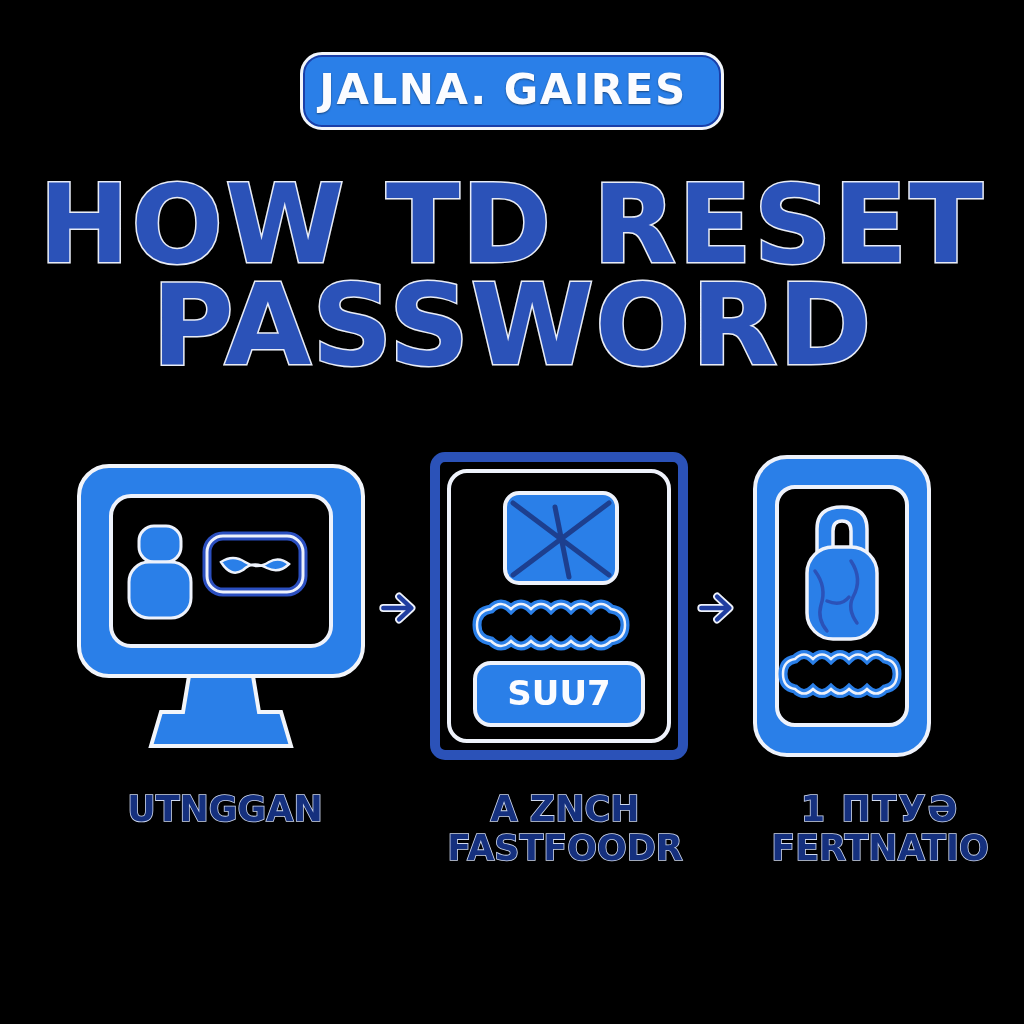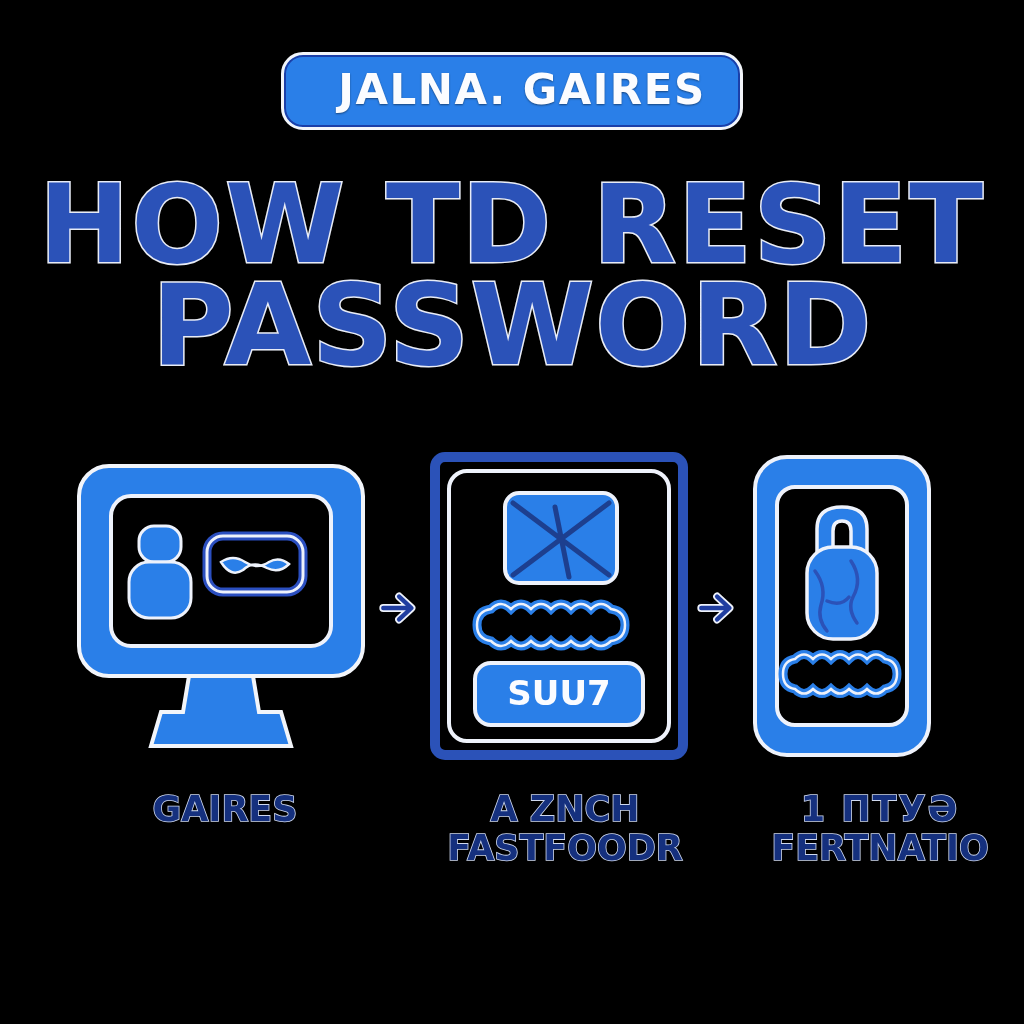--- a/index.html
+++ b/index.html
@@ -23,21 +23,21 @@
     position: absolute;
     left: 0; right: 0;
     top: 52px;
     display: flex;
     justify-content: center;
   }
   .badge {
     background: #2a7fe8;
     border: 3px solid #f2f5fa;
     border-radius: 22px;
-    padding: 14px 34px 16px 54px;
+    padding: 14px 34px 16px 16px;
     box-shadow: 0 0 0 2px #1b3fa8 inset;
     min-width: 340px;
     text-align: center;
   }
   .badge-text {
     color: #fbfcff;
     font-size: 42px;
     font-weight: bold;
     letter-spacing: 1.5px;
     line-height: 1;
@@ -230,21 +230,21 @@
           </g>
         </svg>
       </div>
     </div>
 
   </div>
 
   <div class="captions">
 
     <div class="caption cap1">
-      <span class="cl">GAIRES</span>
+      <span class="cl">UTNGGAN</span>
     </div>
 
     <div class="caption cap2">
       <span class="cl">A ZNCH</span>
       <span class="cl">FASTFOODR</span>
     </div>
 
     <div class="caption cap3">
       <span class="cl garble">1 ПТУӘ</span>
       <span class="cl">FERTNATIO</span>

